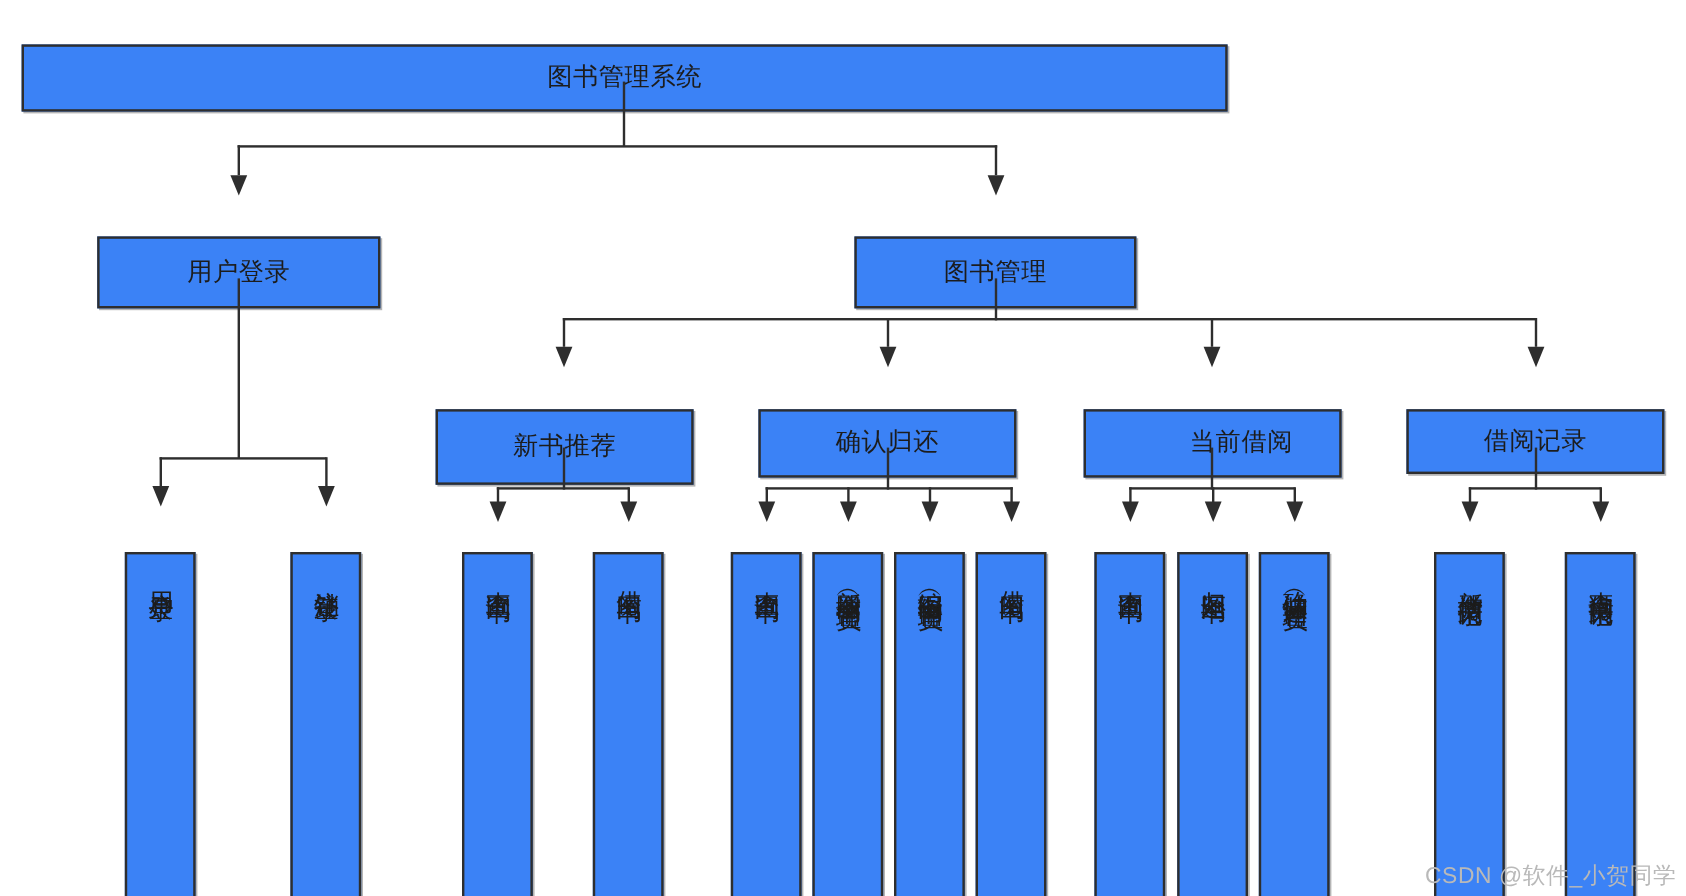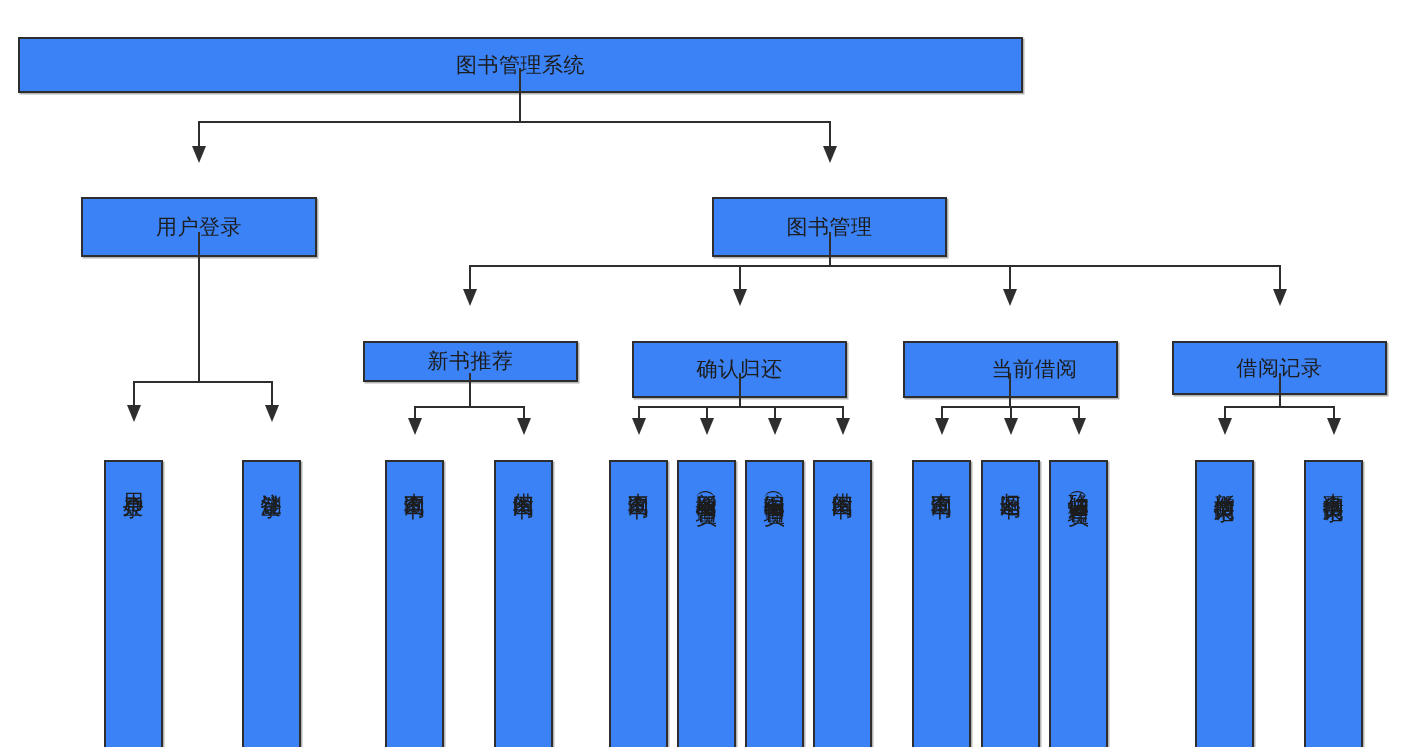--- a/index.html
+++ b/index.html
@@ -120,21 +120,21 @@
   <div class="seg h" style="left:469px; top:265px; width:811px;"></div>
   <div class="seg v" style="left:469px; top:265px; height:24px;"></div>
   <div class="arrow" style="left:463px; top:289px;"></div>
   <div class="seg v" style="left:739px; top:265px; height:24px;"></div>
   <div class="arrow" style="left:733px; top:289px;"></div>
   <div class="seg v" style="left:1009px; top:265px; height:24px;"></div>
   <div class="arrow" style="left:1003px; top:289px;"></div>
   <div class="seg v" style="left:1279px; top:265px; height:24px;"></div>
   <div class="arrow" style="left:1273px; top:289px;"></div>
 
-  <div class="node horiz" style="left:363px; top:316px; width:215px; height:41px;">
+  <div class="node horiz" style="left:363px; top:316px; width:215px; height:63px;">
     <span class="label">新书推荐</span>
   </div>
   <div class="node horiz" style="left:632px; top:316px; width:215px; height:57px;">
     <span class="label">确认归还</span>
   </div>
   <div class="node horiz" style="left:903px; top:316px; width:215px; height:57px;padding-left:48px;">
     <span class="label">当前借阅</span>
   </div>
   <div class="node horiz" style="left:1172px; top:316px; width:215px; height:54px;">
     <span class="label">借阅记录</span>
@@ -211,14 +211,15 @@
     <span class="label">确认归还（管理员）</span>
   </div>
 
   <div class="node vert" style="left:1195px; top:435px; width:59px; height:300px;">
     <span class="label">新增借阅记录</span>
   </div>
   <div class="node vert" style="left:1304px; top:435px; width:59px; height:300px;">
     <span class="label">查询借阅记录</span>
   </div>
 
+  <div id="watermark">CSDN @软件_小贺同学</div>
 
 </div>
 
 </body></html>

